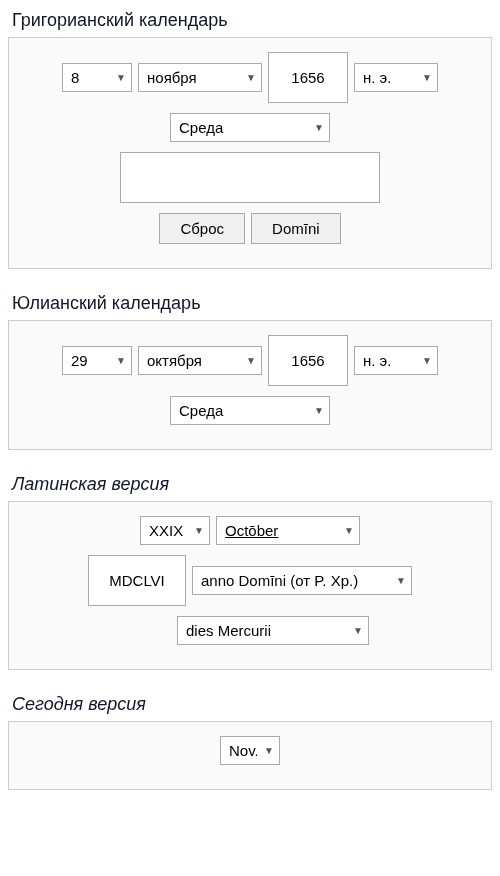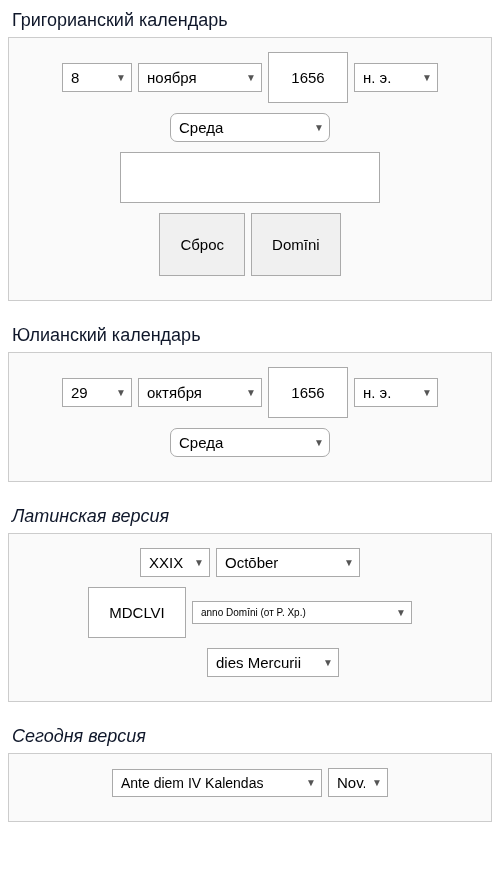--- a/index.html
+++ b/index.html
@@ -90,34 +90,34 @@
       text-align: center;
     }
 
     input[type="text"].text-input-full {
       width: 260px;
     }
 
     button {
       border: 1px solid #aaa;
       background: #f0f0f0;
-      padding: 22px 20px;
+      padding: 6px 20px;
       font-size: 15px;
       cursor: pointer;
     }
 
     .day-select select { width: 70px; }
     .month-select select { width: 124px; }
     .era-select select { width: 84px; }
-    .weekday-select select { width: 160px; border-radius: 7px; }
+    .weekday-select select { width: 160px; }
     .roman-select select { width: 220px; }
     .nov-select select { width: 60px; }
 
-    .latin-month-select select { width: 144px; }
-    .latin-weekday-select select { width: 132px; margin-left: 46px; }
+    .latin-month-select select { width: 144px; text-decoration: underline; }
+    .latin-weekday-select select { width: 192px; margin-left: 46px; }
   </style>
 </head>
 <body>
 
 <div class="section-title">Григорианский календарь</div>
 <div class="section-box">
   <div class="row center">
     <div class="select-wrapper day-select">
       <select>
         <option>1</option><option>2</option><option>3</option><option>4</option>
@@ -222,45 +222,38 @@
         <option>Ianuarius</option><option>Februarius</option><option>Martius</option>
         <option>Aprilis</option><option>Maius</option><option>Iunius</option>
         <option>Iulius</option><option>Augustus</option><option>September</option>
         <option selected="">Octōber</option><option>November</option><option>December</option>
       </select>
     </div>
   </div>
   <div class="row center">
     <input type="text" class="latin-year-input" value="MDCLVI" style="">
     <div class="select-wrapper" style="max-width:230px;">
-      <select style="width:220px;font-size:10px;">
+      <select style="width:220px;font-size:15px;">
         <option selected="">anno Domīni (от P. Xp.)</option><option>ante Christum</option>
       </select>
     </div>
   </div>
   <div class="row center">
     <div class="select-wrapper latin-weekday-select">
       <select>
         <option>dies Lunae</option><option>dies Martis</option><option selected="">dies Mercurii</option>
         <option>dies Iovis</option><option>dies Veneris</option><option>dies Saturni</option><option>dies Solis</option>
       </select>
     </div>
   </div>
 </div>
 
 <div class="section-title italic">Сегодня версия</div>
 <div class="section-box">
   <div class="row center">
-    <div class="select-wrapper roman-select">
-      <select style="width:210px;font-size:14px;">
-        <option selected="">Ante diem IV Kalendas</option>
-        <option>Pridie Kalendas</option><option>Kalendis</option>
-        <option>Ante diem II Nonas</option><option>Pridie Nonas</option><option>Nonis</option>
-      </select>
-    </div>
     <div class="select-wrapper nov-select">
       <select>
         <option selected="">Nov.</option><option>Dec.</option><option>Ian.</option>
         <option>Feb.</option><option>Mar.</option><option>Apr.</option>
         <option>Mai.</option><option>Iun.</option><option>Iul.</option>
         <option>Aug.</option><option>Sep.</option><option>Oct.</option>
       </select>
     </div>
   </div>
 </div>

